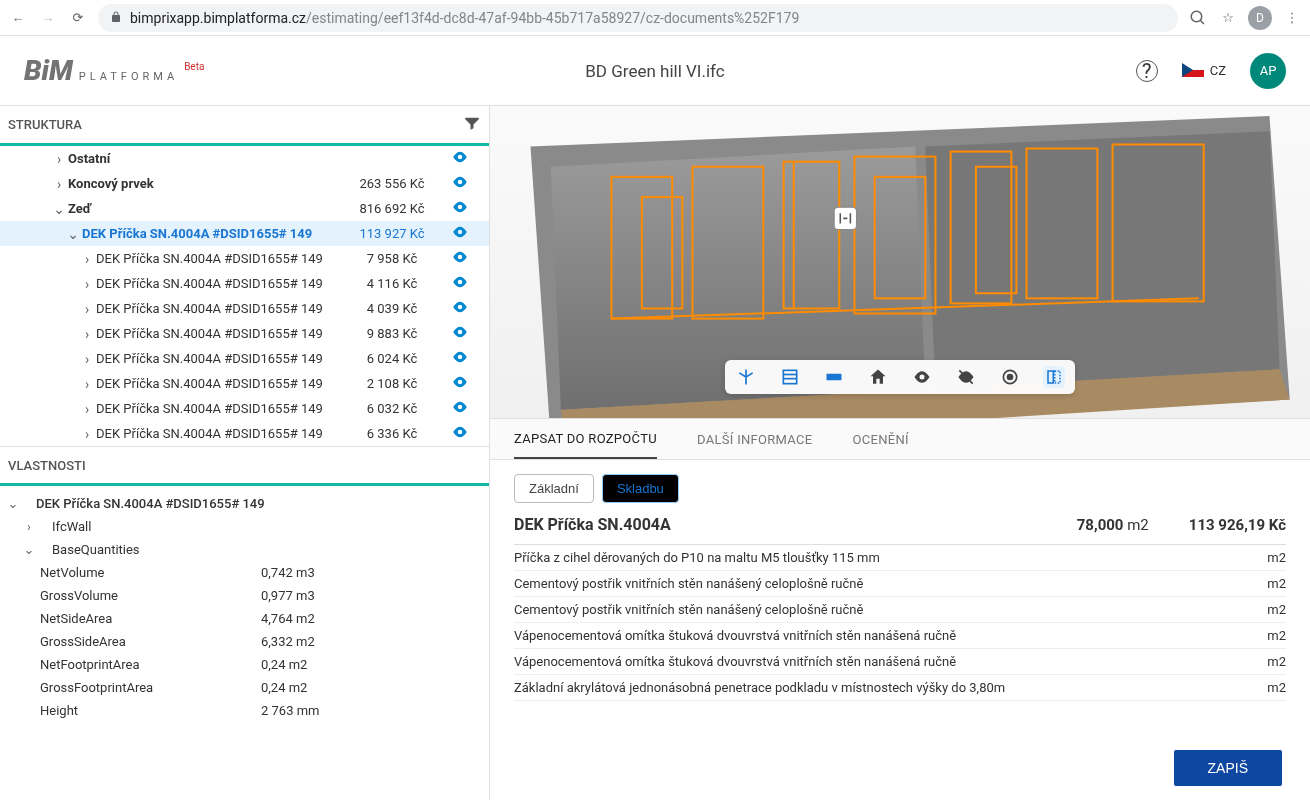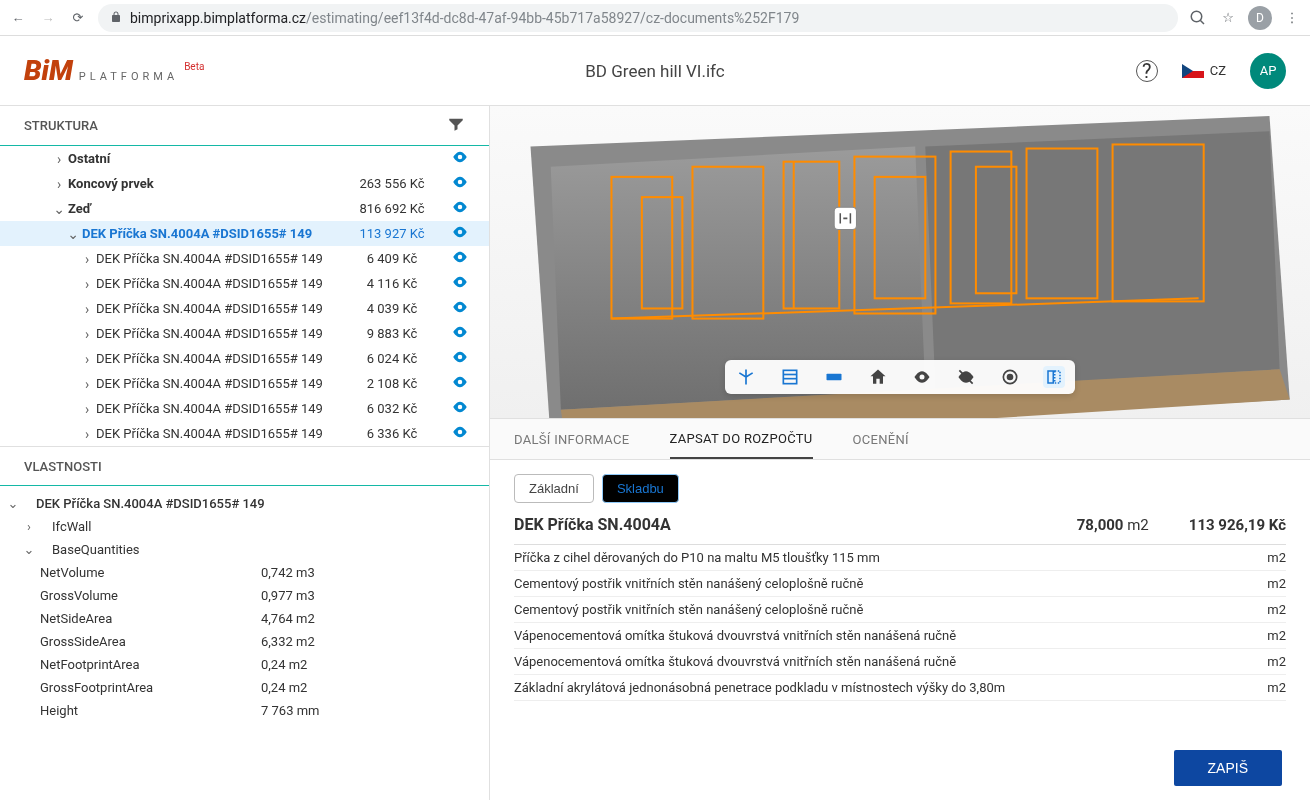--- a/index.html
+++ b/index.html
@@ -4,31 +4,31 @@
 <style>
 * { box-sizing: border-box; margin: 0; padding: 0; }
 body { font-family: Roboto, Arial, sans-serif; font-size: 13px; color: #333; width: 1310px; height: 800px; overflow: hidden; background: #fff; }
 .browser-bar { height: 36px; display: flex; align-items: center; padding: 0 8px; border-bottom: 1px solid #ddd; gap: 10px; }
 .bb-icon { width: 20px; height: 20px; color: #5f6368; display: flex; align-items: center; justify-content: center; cursor: pointer; }
 .url-bar { flex: 1; display: flex; align-items: center; background: #f1f3f4; border-radius: 14px; height: 28px; padding: 0 12px; color: #202124; font-size: 14px; gap: 8px; }
 .url-gray { color: #80868b; }
 .avatar-small { width: 24px; height: 24px; border-radius: 50%; background: #9aa0a6; color: #fff; display: flex; align-items: center; justify-content: center; font-size: 12px; }
 .app-header { height: 70px; display: flex; align-items: center; padding: 0 24px; border-bottom: 1px solid #e0e0e0; }
 .logo { display: flex; align-items: baseline; gap: 6px; }
-.logo-bim { font-size: 28px; font-weight: 900; color: #c2410c; font-style: italic; }
+.logo-bim { font-size: 28px; font-weight: 900; color: #737373; font-style: italic; }
 .logo-text { font-size: 11px; letter-spacing: 4px; color: #666; }
 .beta { color: #d32f2f; font-size: 10px; position: relative; top: -10px; }
 .title-center { position: absolute; left: 50%; transform: translateX(-50%); font-size: 17px; color: #444; }
 .header-right { margin-left: auto; display: flex; align-items: center; gap: 24px; }
 .flag { width: 22px; height: 14px; display: inline-block; }
-.lang-btn { display: flex; align-items: center; gap: 6px; cursor: pointer; }
+.lang-btn { display: flex; gap: 6px; cursor: pointer; }
 .avatar-app { width: 36px; height: 36px; border-radius: 50%; background: #00897b; color: #fff; display: flex; align-items: center; justify-content: center; font-size: 13px; }
 .main { display: flex; height: calc(100% - 106px); }
 .left-col { width: 490px; display: flex; flex-direction: column; border-right: 1px solid #e0e0e0; }
-.panel-head { height: 40px; display: flex; align-items: center; padding: 0 24px; font-weight: 500; font-size: 13px; color: #555; border-bottom: 1px solid #14b8a6; justify-content: space-between; gap: 48px; }
+.panel-head { height: 40px; display: flex; align-items: center; padding: 0 8px; font-weight: 500; font-size: 13px; color: #555; border-bottom: 3px solid #14b8a6; justify-content: space-between; gap: 48px; }
 .struct-body { flex: 1; overflow-y: auto; max-height: 300px; }
 .tree-row { height: 25px; display: flex; align-items: center; padding-right: 18px; cursor: pointer; }
 .tree-row.selected { background: #e3f2fd; color: #1976d2; }
 .tree-row.selected .price { color: #1976d2; }
 .chevron { width: 18px; display: flex; justify-content: center; color: #666; font-size: 14px; }
 .tree-label { flex: 1; font-size: 13px; }
 .tree-row.bold .tree-label { font-weight: 700; }
 .price { font-size: 13px; text-align: center; margin-right: 12px; min-width: 90px; }
 .eye { color: #0288d1; width: 22px; text-align: center; }
 .props-head { border-top: 1px solid #e0e0e0; }
@@ -151,21 +151,21 @@
           <span class="chevron">⌄</span>
           <span class="tree-label">DEK Příčka SN.4004A #DSID1655# 149</span>
           <span class="price">113 927 Kč</span>
           <span class="eye"><svg width="18" height="18" viewBox="0 0 24 24" fill="#0288d1">
               <path d="M12 5C7 5 3 12 3 12s4 7 9 7 9-7 9-7-4-7-9-7zm0 10a3 3 0 110-6 3 3 0 010 6z"></path>
             </svg></span>
         </div>
         <div class="tree-row" style="padding-left: 78px;">
           <span class="chevron">›</span>
           <span class="tree-label">DEK Příčka SN.4004A #DSID1655# 149</span>
-          <span class="price">6 409 Kč</span>
+          <span class="price">7 958 Kč</span>
           <span class="eye"><svg width="18" height="18" viewBox="0 0 24 24" fill="#0288d1">
               <path d="M12 5C7 5 3 12 3 12s4 7 9 7 9-7 9-7-4-7-9-7zm0 10a3 3 0 110-6 3 3 0 010 6z"></path>
             </svg></span>
         </div>
         <div class="tree-row" style="padding-left: 78px;">
           <span class="chevron">›</span>
           <span class="tree-label">DEK Příčka SN.4004A #DSID1655# 149</span>
           <span class="price">4 116 Kč</span>
           <span class="eye"><svg width="18" height="18" viewBox="0 0 24 24" fill="#0288d1">
               <path d="M12 5C7 5 3 12 3 12s4 7 9 7 9-7 9-7-4-7-9-7zm0 10a3 3 0 110-6 3 3 0 010 6z"></path>
@@ -257,21 +257,21 @@
           <div class="prop-row prop-sub">
             <span class="prop-label">NetFootprintArea</span>
             <span class="prop-val">0,24 m2</span>
           </div>
           <div class="prop-row prop-sub">
             <span class="prop-label">GrossFootprintArea</span>
             <span class="prop-val">0,24 m2</span>
           </div>
           <div class="prop-row prop-sub">
             <span class="prop-label">Height</span>
-            <span class="prop-val">7 763 mm</span>
+            <span class="prop-val">2 763 mm</span>
           </div>
         </div>
     </div>
   </div>
 
   <div class="right-col">
     <div class="viewer">
       <svg class="building" viewBox="0 0 810 370" preserveAspectRatio="none">
         <defs>
           <linearGradient id="wall" x1="0" y1="0" x2="0" y2="1">
@@ -343,22 +343,22 @@
         <div class="vt-icon active">
             <svg width="20" height="20" viewBox="0 0 24 24" fill="none" stroke="#1976d2" stroke-width="2">
               <rect x="4" y="4" width="7" height="16"></rect>
               <rect x="13" y="4" width="7" height="16" stroke-dasharray="2"></rect>
             </svg>
           </div>
       </div>
     </div>
 
     <div class="detail-tabs">
+      <div class="detail-tab active">ZAPSAT DO ROZPOČTU</div>
       <div class="detail-tab">DALŠÍ INFORMACE</div>
-      <div class="detail-tab active">ZAPSAT DO ROZPOČTU</div>
       <div class="detail-tab">OCENĚNÍ</div>
     </div>
 
     <div class="detail-body">
       <div class="toggle-btns">
         <button class="toggle-btn">Základní</button>
         <button class="toggle-btn active">Skladbu</button>
       </div>
       <div class="detail-title-row">
         <div class="detail-title">DEK Příčka SN.4004A</div>

